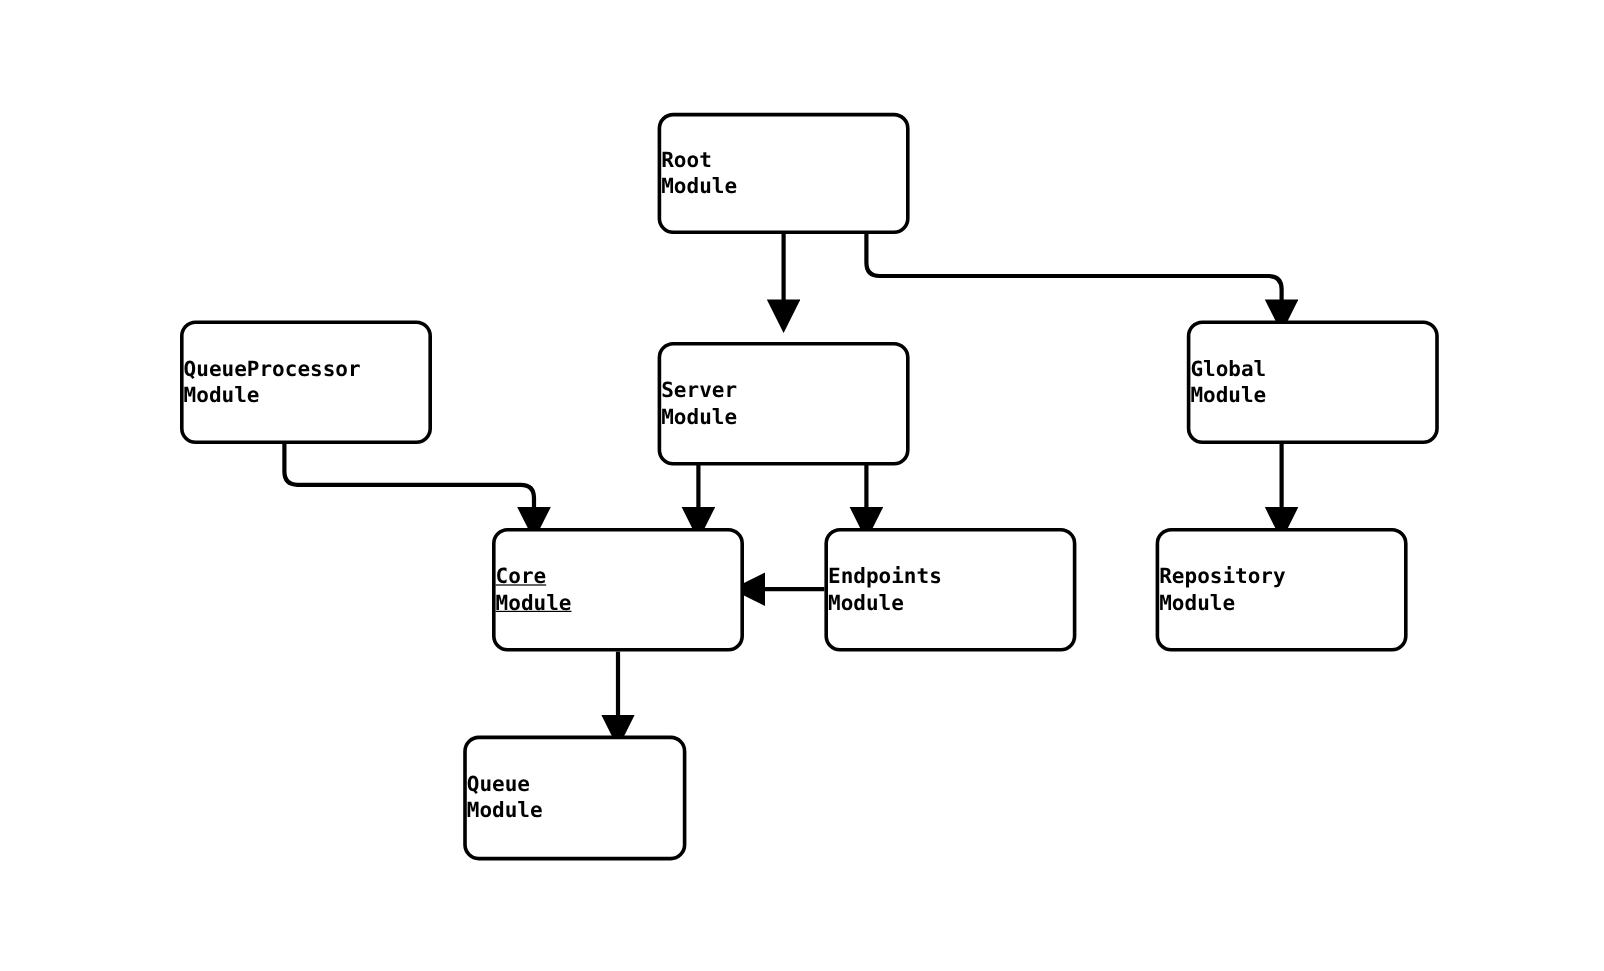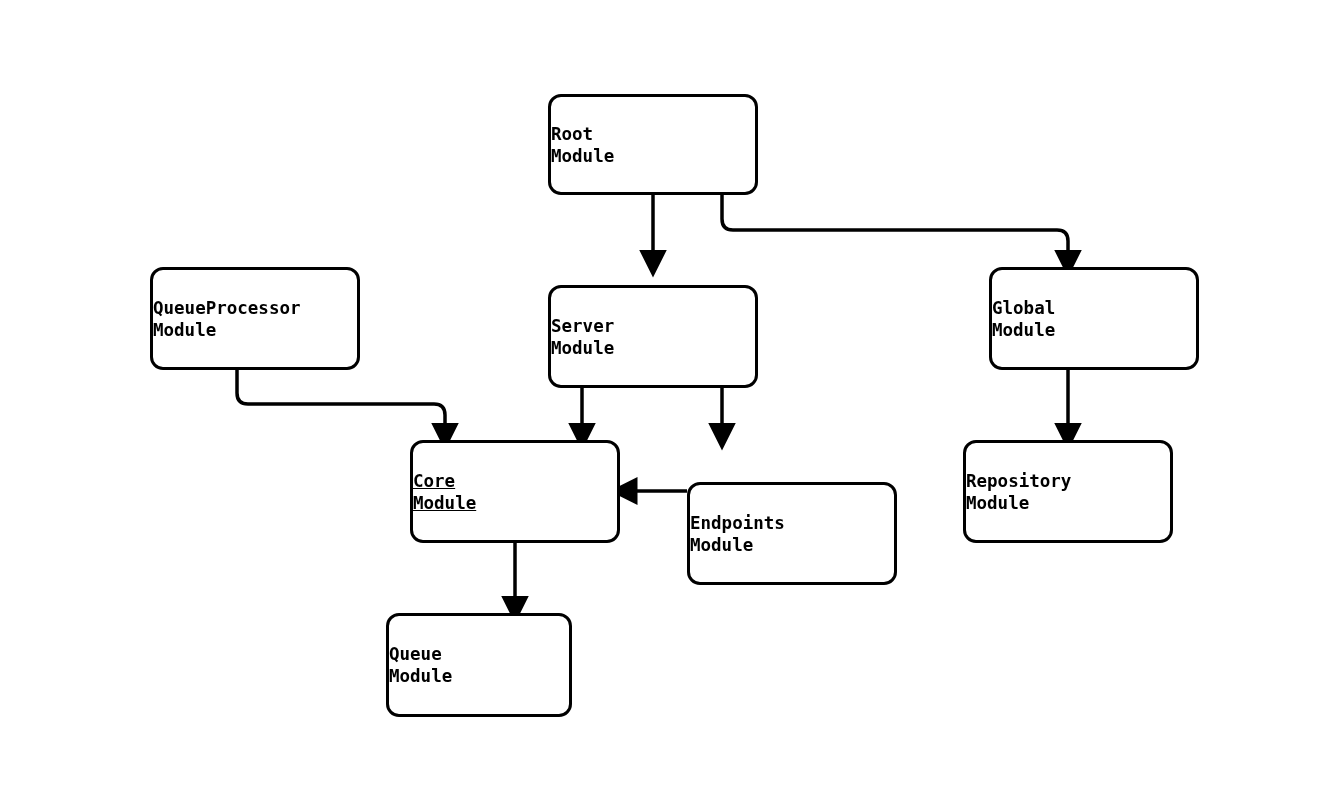--- a/index.html
+++ b/index.html
@@ -92,21 +92,21 @@
   <div class="node" style="left: 963px; top: 267px; width: 210px; height: 103px; border-color: rgb(0, 0, 0); background: rgb(255, 255, 255); margin-left: 26px;">
     <span class="node-label">Global</span>
     <span class="node-label">Module</span>
   </div>
 
   <div class="node" style="left: 410px; top: 440px; width: 210px; height: 103px; border-color: rgb(0, 0, 0); background: rgb(255, 255, 255); text-decoration: underline;">
     <span class="node-label">Core</span>
     <span class="node-label">Module</span>
   </div>
 
-  <div class="node" style="left: 687px; top: 440px; width: 210px; height: 103px; border-color: rgb(0, 0, 0); background: rgb(255, 255, 255); margin-top: 42px;">
+  <div class="node" style="left: 687px; top: 440px; width: 210px; height: 103px; border-color: rgb(0, 0, 0); background: rgb(255, 255, 255);">
     <span class="node-label">Endpoints</span>
     <span class="node-label">Module</span>
   </div>
 
   <div class="node" style="left: 963px; top: 440px; width: 210px; height: 103px; border-color: rgb(0, 0, 0); background: rgb(255, 255, 255);">
     <span class="node-label">Repository</span>
     <span class="node-label">Module</span>
   </div>
 
   <div class="node" style="left: 386px; top: 613px; width: 186px; height: 104px; border-color: rgb(0, 0, 0); background: rgb(255, 255, 255);">

